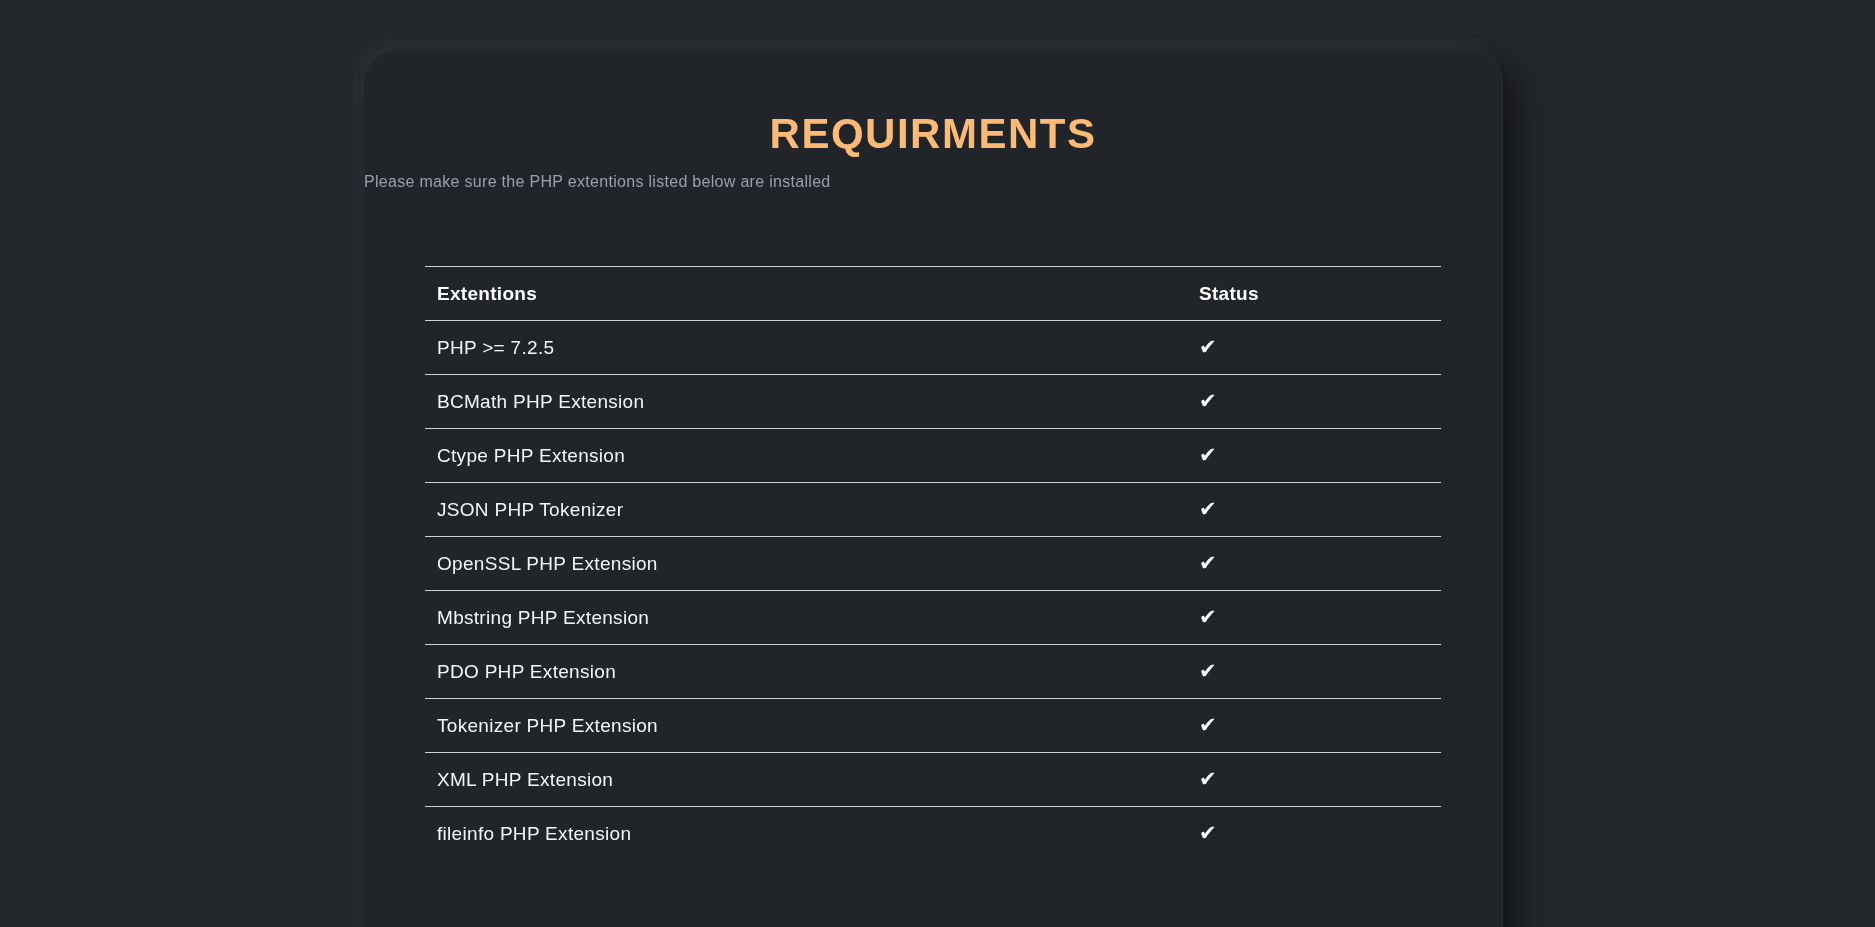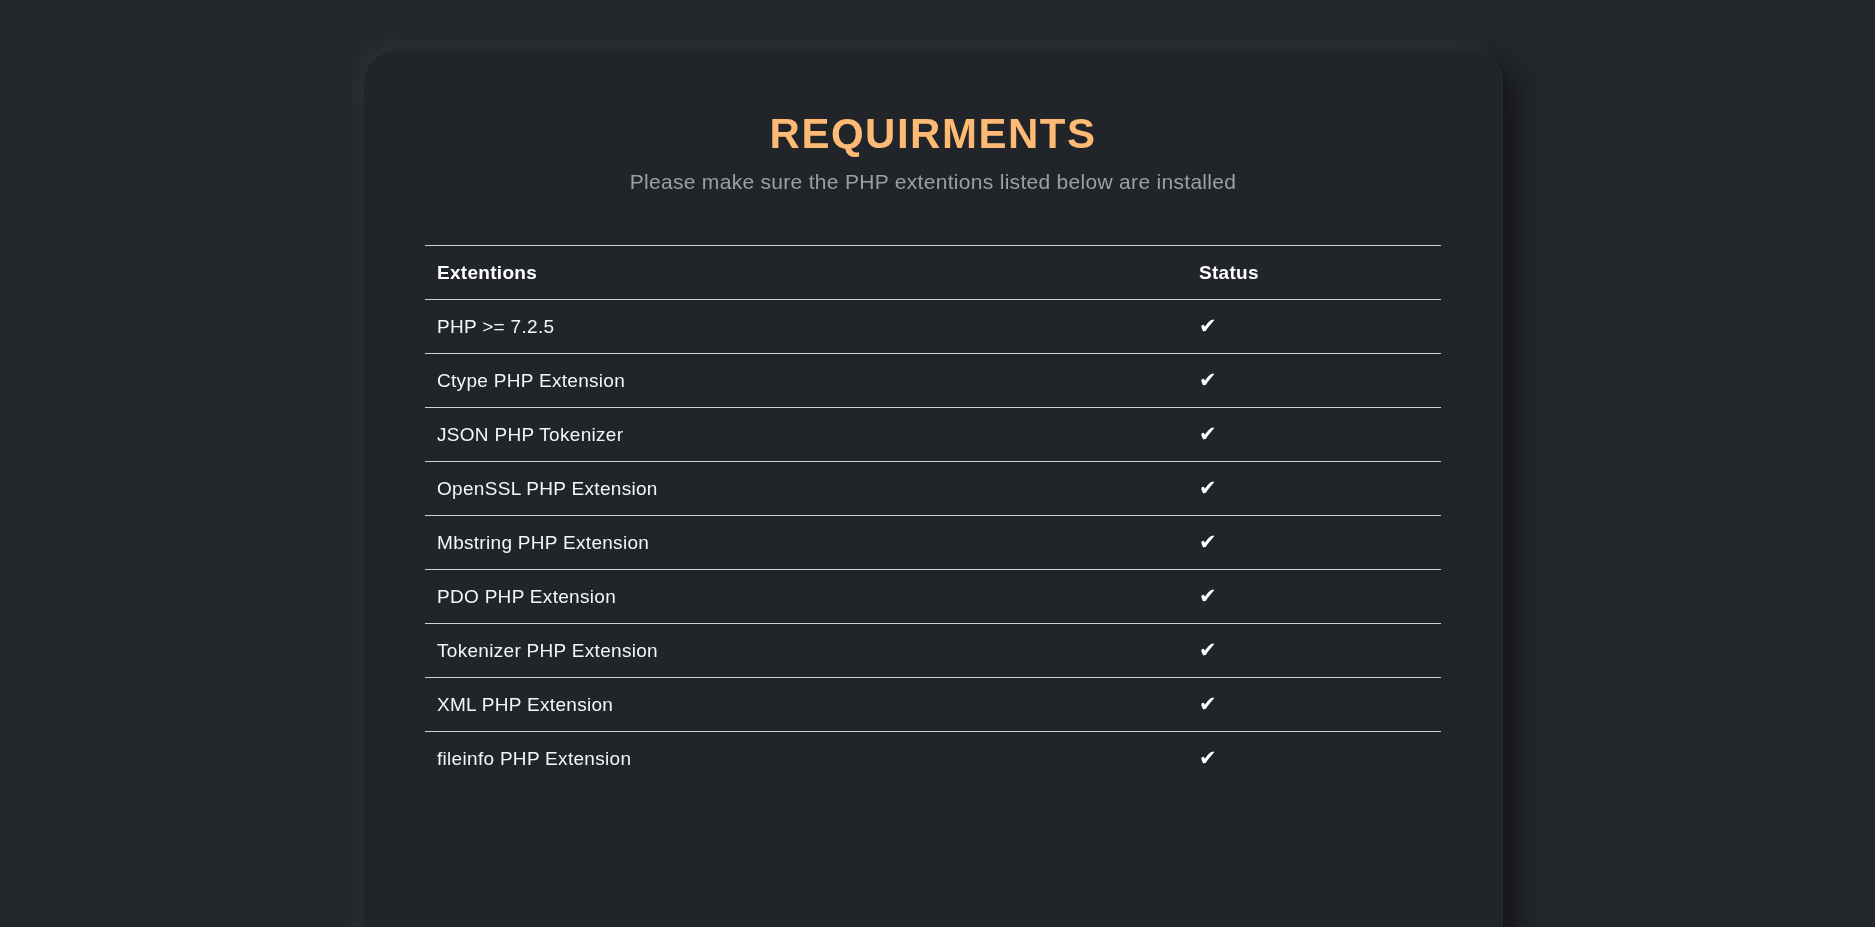--- a/index.html
+++ b/index.html
@@ -34,29 +34,29 @@
     margin-top:62px;
     text-align:center;
     font-size:42px;
     line-height:1;
     font-weight:800;
     letter-spacing:1.5px;
     color:#fdba74;
   }
   .card-subtitle{
     margin-top:14px;
-    text-align:center;
-    font-size:21px;
+    text-align:left;
+    font-size:16px;
     line-height:26px;
     font-weight:400;
     letter-spacing:0.3px;
     color:var(--muted);
   }
   .table-wrap{
-    margin:50px 61px 0 61px;
+    margin:71px 61px 0 61px;
   }
   table.req-table{
     width:100%;
     border-collapse:collapse;
     border-top:1px solid var(--line);
   }
   .req-table th, .req-table td{
     height:54px;
     padding:0 0 0 12px;
     text-align:left;
@@ -121,20 +121,24 @@
           <th>Extentions</th>
           <th class="col-status">Status</th>
         </tr>
       </thead>
       <tbody>
         <tr>
           <td>PHP &gt;= 7.2.5</td>
           <td><span class="check">✔</span></td>
         </tr>
         <tr>
+          <td>BCMath PHP Extension</td>
+          <td><span class="check">✔</span></td>
+        </tr>
+        <tr>
           <td>Ctype PHP Extension</td>
           <td><span class="check">✔</span></td>
         </tr>
         <tr>
           <td>JSON PHP Tokenizer</td>
           <td><span class="check">✔</span></td>
         </tr>
         <tr>
           <td>OpenSSL PHP Extension</td>
           <td><span class="check">✔</span></td>

